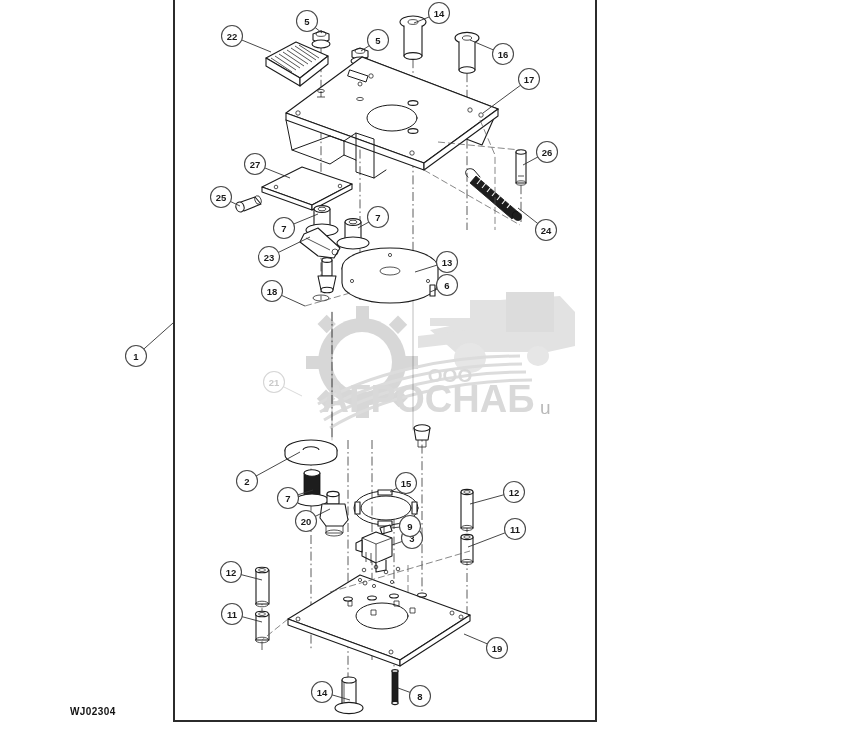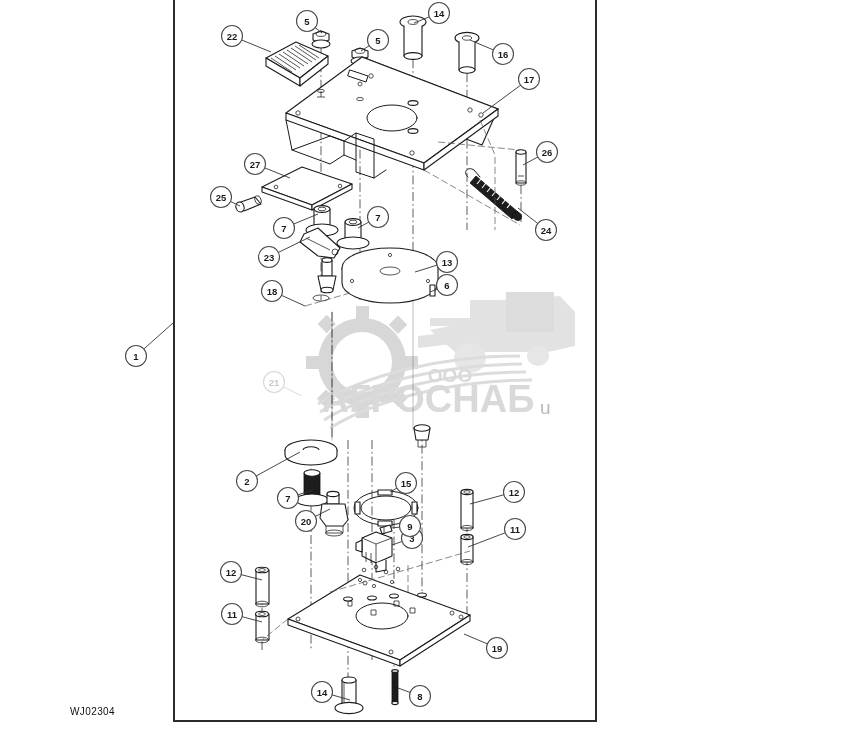--- a/index.html
+++ b/index.html
@@ -12,21 +12,21 @@
 
   
   .frame{
     position:absolute;left:173px;top:-2px;width:424px;height:724px;
     border:2px solid #2b2b2b;background:transparent;box-sizing:border-box;
   }
 
   
   .figid{
     position:absolute;left:70px;top:706px;
-    font-size:10px;font-weight:normal;color:#111;letter-spacing:.4px;
+    font-size:10px;font-weight:bold;color:#111;letter-spacing:.4px;
     white-space:nowrap;
   }
 
   
   svg.layer{position:absolute;left:0;top:0;width:841px;height:731px;overflow:visible;}
   svg.layer.art{z-index:4;}
   svg.layer.wm{z-index:2;}
   svg.layer.calls{z-index:6;}
 
   .wmtext{

